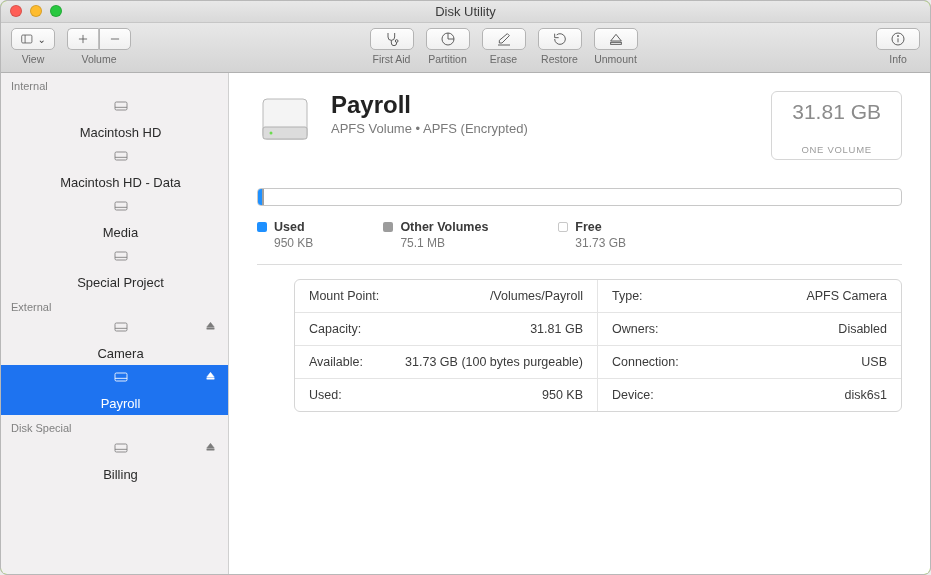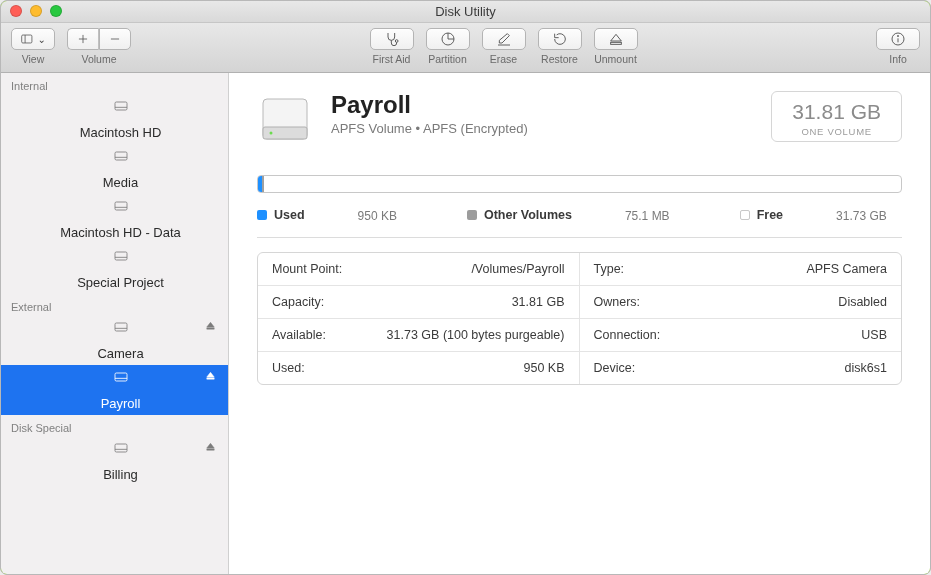--- a/index.html
+++ b/index.html
@@ -110,45 +110,46 @@
 }
 .vol-title-block { flex:1;}
 .vol-name { font-size:24px; font-weight:700; color:#222;}
 .vol-sub { font-size:13px; color:#7a7a7a; margin-top:2px;}
 .vol-cap {
   border:1px solid #d6d6d6; border-radius:6px;
   padding:8px 20px 4px 20px;
   text-align:center;
 }
 .cap-big { font-size:21px; color:#8b8b8b; font-weight:400;}
-.cap-small { font-size:9.5px; color:#9c9c9c; letter-spacing:0.7px; margin-top:2px;}
+.cap-small { font-size:9.5px; color:#9c9c9c; letter-spacing:0.7px; margin-top:20px;}
 
 .usage-bar {
   height:18px; border:1px solid #c8c8c8; border-radius:4px;
   margin-bottom:14px; background:#fff;
   position:relative; overflow:hidden;
 }
 .usage-seg { position:absolute; top:0;bottom:0;}
 .usage-used { left:0; width:4px; background:#1e90ff;}
 .usage-other { left:4px; width:2px; background:#a0a0a0;}
 
 .legend { display:flex; gap:70px; margin-bottom:6px;}
-.legend-item { display:flex; flex-direction:row;gap:36px;}
+.legend-item { display:flex; flex-direction:column;}
 .legend-top { display:flex; align-items:center; gap:7px; font-size:12.5px; font-weight:600; color:#3a3a3a;}
 .swatch { width:10px; height:10px; border-radius:2px;}
 .swatch.used { background:#1e90ff;}
 .swatch.other { background:#9c9c9c;}
 .swatch.free { background:#fff; border:1px solid #c8c8c8;}
 .legend-val { font-size:12px; color:#7a7a7a; margin-left:17px; margin-top:2px;}
 .hr { border-top:1px solid #dcdcdc; margin:14px 0;}
 
 .info-grid {
   border:1px solid #d6d6d6; border-radius:6px;
   display:grid;
   grid-template-columns: 1fr 1fr;
+  margin-left: 37px;
 }
 .info-cell {
   display:flex; justify-content:space-between;
   padding:9px 14px;
   font-size:12.5px;
   color:#2c2c2c;
   border-bottom:1px solid #e4e4e4;
 }
 .info-cell:nth-child(odd){ border-right:1px solid #e4e4e4;}
 .info-cell:nth-last-child(1), .info-cell:nth-last-child(2){ border-bottom:none;}
@@ -272,28 +273,28 @@
             <rect x="3" y="6" width="18" height="12" rx="2"></rect>
             <line x1="3" y1="14" x2="21" y2="14"></line>
           </svg>
           <span>Macintosh HD</span>
         </div>
         <div class="sb-item">
           <svg class="drive-svg" viewBox="0 0 24 24">
             <rect x="3" y="6" width="18" height="12" rx="2"></rect>
             <line x1="3" y1="14" x2="21" y2="14"></line>
           </svg>
+          <span>Macintosh HD - Data</span>
+        </div>
+        <div class="sb-item">
+          <svg class="drive-svg" viewBox="0 0 24 24">
+            <rect x="3" y="6" width="18" height="12" rx="2"></rect>
+            <line x1="3" y1="14" x2="21" y2="14"></line>
+          </svg>
           <span>Media</span>
-        </div>
-        <div class="sb-item">
-          <svg class="drive-svg" viewBox="0 0 24 24">
-            <rect x="3" y="6" width="18" height="12" rx="2"></rect>
-            <line x1="3" y1="14" x2="21" y2="14"></line>
-          </svg>
-          <span>Macintosh HD - Data</span>
         </div>
         <div class="sb-item">
           <svg class="drive-svg" viewBox="0 0 24 24">
             <rect x="3" y="6" width="18" height="12" rx="2"></rect>
             <line x1="3" y1="14" x2="21" y2="14"></line>
           </svg>
           <span>Special Project</span>
         </div>
         <div class="sb-section">External</div>
         <div class="sb-item">

